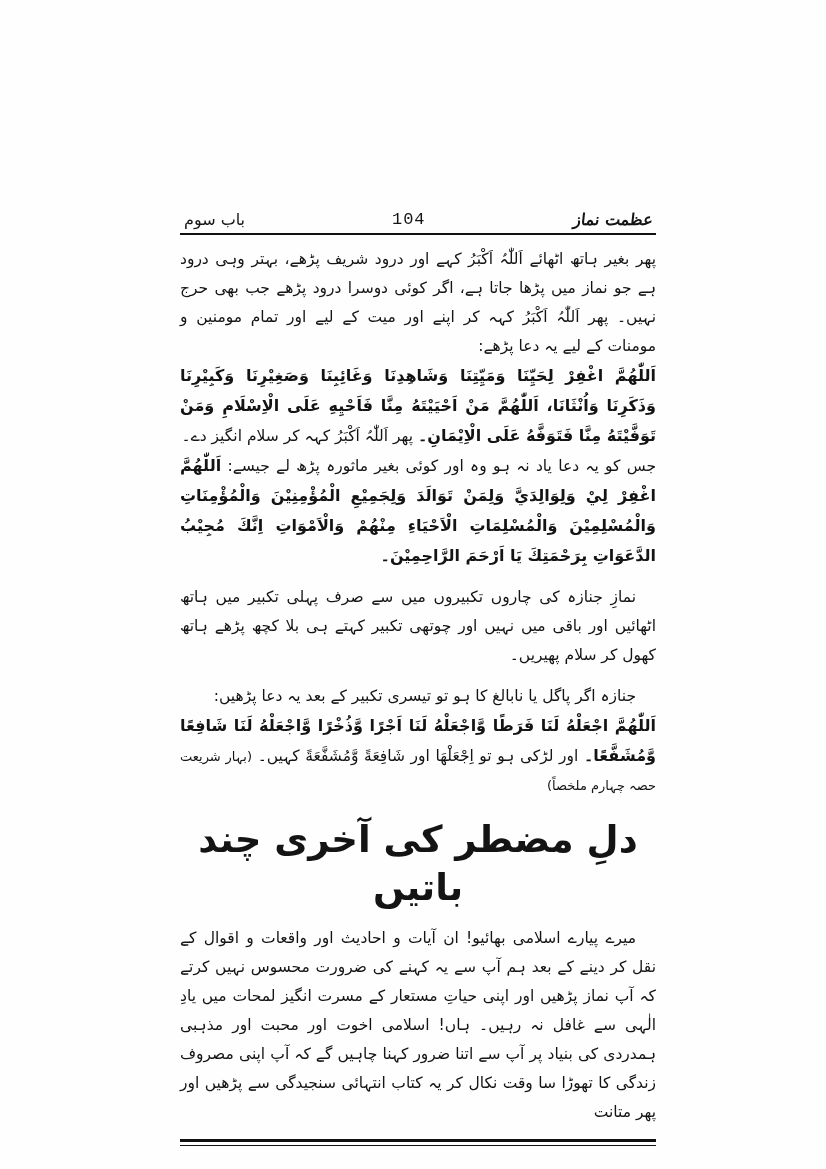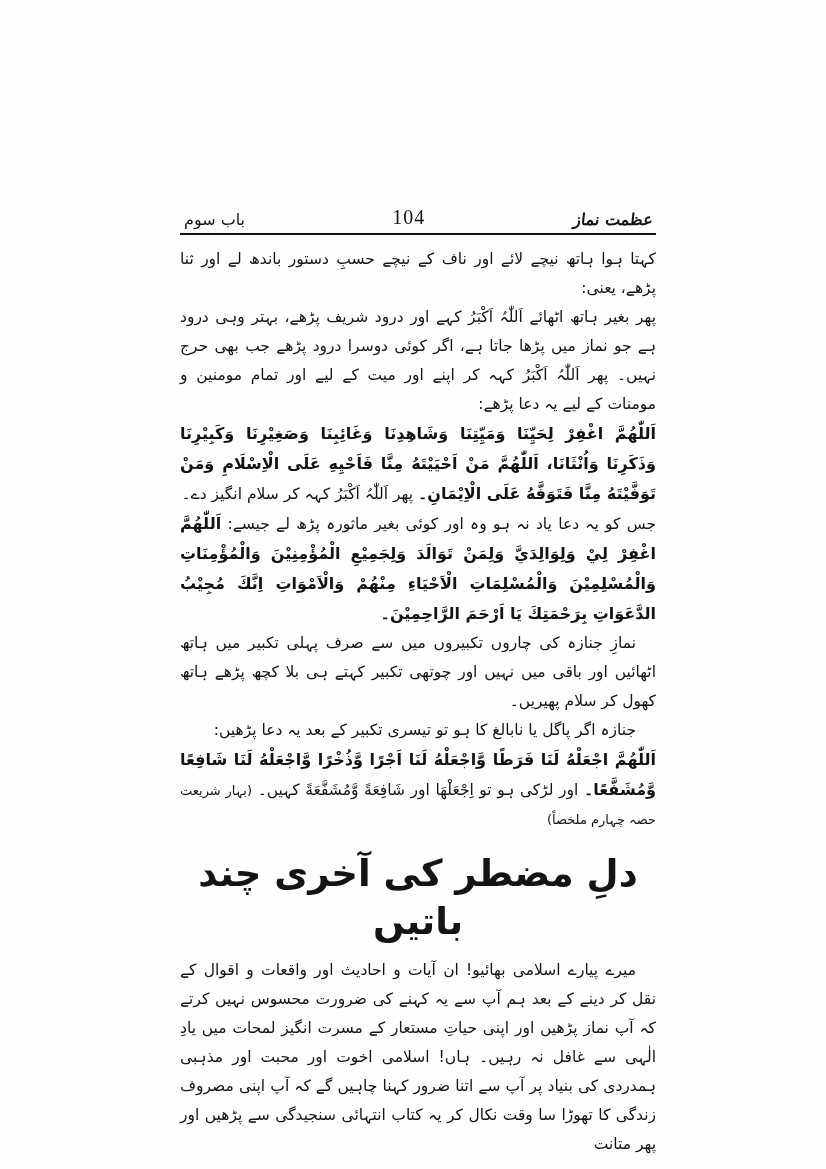--- a/index.html
+++ b/index.html
@@ -29,41 +29,41 @@
     align-items:flex-end;
     font-size:16px;
     padding:0 4px 4px 4px;
   }
   .book-title{
     font-weight:bold;
     font-style:italic;
     transform:skewX(8deg);
   }
   .page-number{
-    font-family:Liberation Serif, serif;
-    font-size:20px;
+    font-family:Liberation Mono, monospace;
+    font-size:17px;
     letter-spacing:1px;
   }
   .chapter-label{
     font-weight:normal;
     margin-top:40px;
   }
   .header-rule{
     border-top:2px solid #111;
     height:0;
     margin-bottom:10px;
   }
   
   .para{
     margin:0;
     text-align:justify;
     font-size:15.5px;
     line-height:29px;
   }
-  .para.ind{text-indent:20px;}
+  .para.ind{text-indent:20px;margin-top:12px;}
   .run-urdu{font-weight:normal;}
   .run-arabic{
     font-weight:bold;
     font-size:16px;
   }
   .run-ref{
     font-size:13px;
     font-weight:normal;
   }
   .section-heading{
@@ -86,21 +86,20 @@
 <div class="page">
   <div class="content">
 
     <header class="page-header">
       <span class="book-title">عظمت نماز</span>
       <span class="page-number">104</span>
       <span class="chapter-label">باب سوم</span>
     </header>
     <div class="header-rule"></div>
 
-    <p class="para"><span class="run-urdu">کہتا ہوا ہاتھ نیچے لائے اور ناف کے نیچے حسبِ دستور باندھ لے اور ثنا پڑھے، یعنی:</span></p>
 
 
     <p class="para"><span class="run-urdu">پھر بغیر ہاتھ اٹھائے اَللّٰہُ اَکْبَرُ کہے اور درود شریف پڑھے، بہتر وہی درود ہے جو نماز میں پڑھا جاتا ہے، اگر کوئی دوسرا درود پڑھے جب بھی حرج نہیں۔ پھر اَللّٰہُ اَکْبَرُ کہہ کر اپنے اور میت کے لیے اور تمام مومنین و مومنات کے لیے یہ دعا پڑھے:</span></p>
 
     <p class="para"><span class="run-arabic">اَللّٰهُمَّ اغْفِرْ لِحَيِّنَا وَمَيِّتِنَا وَشَاهِدِنَا وَغَائِبِنَا وَصَغِيْرِنَا وَكَبِيْرِنَا وَذَكَرِنَا وَاُنْثَانَا، اَللّٰهُمَّ مَنْ اَحْيَيْتَهُ مِنَّا فَاَحْيِهِ عَلَى الْاِسْلَامِ وَمَنْ تَوَفَّيْتَهُ مِنَّا فَتَوَفَّهُ عَلَى الْاِيْمَانِ۔</span><span class="run-urdu"> پھر اَللّٰہُ اَکْبَرُ کہہ کر سلام انگیز دے۔</span></p>
 
     <p class="para"><span class="run-urdu">جس کو یہ دعا یاد نہ ہو وہ اور کوئی بغیر ماثورہ پڑھ لے جیسے: </span><span class="run-arabic">اَللّٰهُمَّ اغْفِرْ لِيْ وَلِوَالِدَيَّ وَلِمَنْ تَوَالَدَ وَلِجَمِيْعِ الْمُؤْمِنِيْنَ وَالْمُؤْمِنَاتِ وَالْمُسْلِمِيْنَ وَالْمُسْلِمَاتِ الْاَحْيَاءِ مِنْهُمْ وَالْاَمْوَاتِ اِنَّكَ مُجِيْبُ الدَّعَوَاتِ بِرَحْمَتِكَ يَا اَرْحَمَ الرَّاحِمِيْنَ۔</span></p>
 
     <p class="para ind"><span class="run-urdu">نمازِ جنازہ کی چاروں تکبیروں میں سے صرف پہلی تکبیر میں ہاتھ اٹھائیں اور باقی میں نہیں اور چوتھی تکبیر کہتے ہی بلا کچھ پڑھے ہاتھ کھول کر سلام پھیریں۔</span></p>
 

